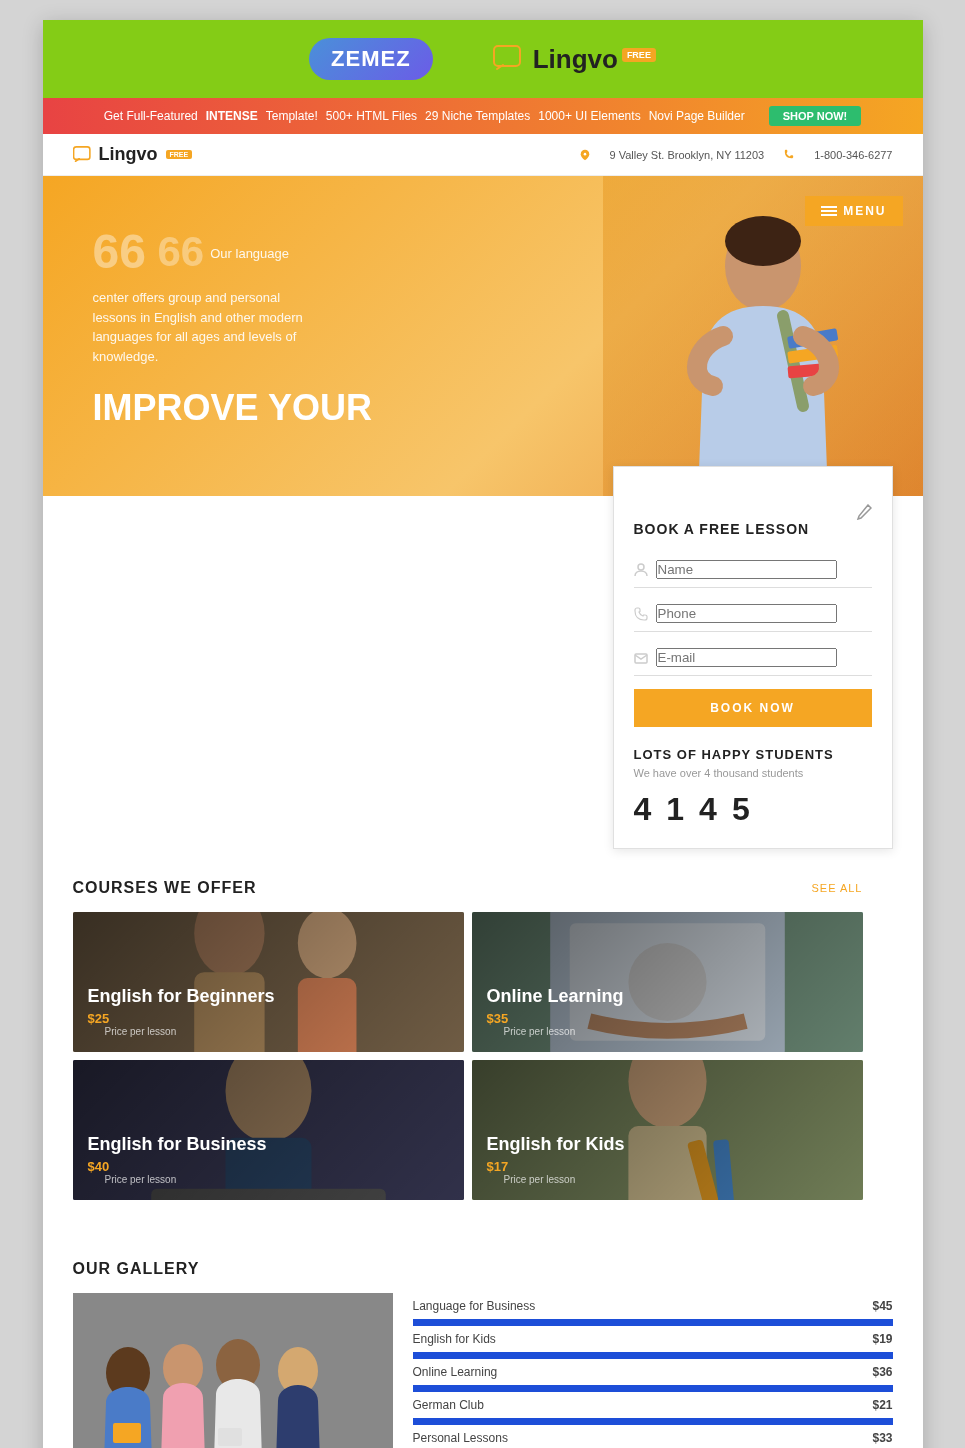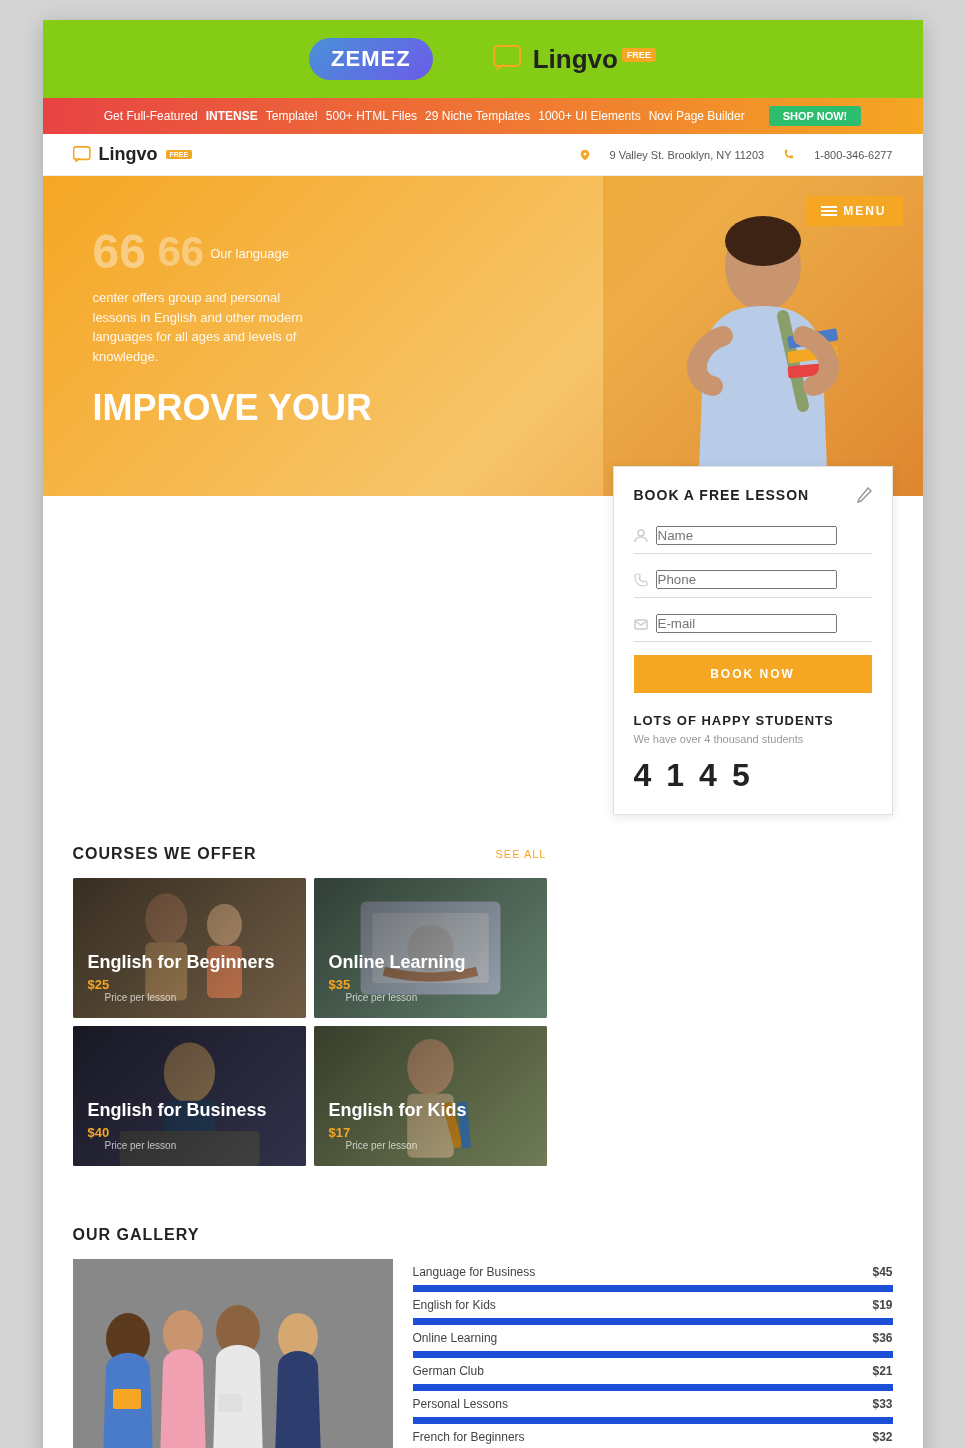--- a/index.html
+++ b/index.html
@@ -74,35 +74,35 @@
     }
     .menu-btn {
       position: absolute; right: 20px; top: 20px; z-index: 10;
       background: #f5a623; color: #fff; padding: 8px 16px;
       font-size: 12px; font-weight: 700; letter-spacing: 2px;
       display: flex; align-items: center; gap: 6px;
     }
 
     
     .content-grid {
-      display: flex; gap: 16px; padding: 0 30px 40px;
+      display: flex; gap: 0; padding: 0 30px 40px; flex-direction: column;
     }
     .left-col { flex: 1; padding-right: 30px; }
 
     
     .book-form {
       background: #fff; border: 1px solid #e0e0e0; padding: 20px;
       margin-top: -30px; position: relative; z-index: 5;
       box-shadow: 0 2px 10px rgba(0,0,0,0.1);
     }
     .book-form-header {
       display: flex; align-items: center; justify-content: space-between;
       margin-bottom: 15px;
     }
-    .book-form-title { font-size: 14px; font-weight: 700; color: #222; letter-spacing: 1px; }
+    .book-form-title { font-size: 14px; font-weight: 700; color: #222; letter-spacing: 1px; margin-top: 34px; }
     .book-now-btn {
       background: #f5a623; color: #fff; width: 100%; padding: 12px;
       font-size: 12px; font-weight: 700; letter-spacing: 2px; text-align: center;
       border: none; cursor: pointer; margin-top: 5px;
     }
     .happy-students { margin-top: 20px; }
     .happy-students-title { font-size: 13px; font-weight: 700; color: #222; letter-spacing: 1px; margin-bottom: 5px; }
     .happy-students-sub { font-size: 11px; color: #999; margin-bottom: 12px; }
     .student-count {
       display: flex; gap: 15px; font-size: 32px; font-weight: 700; color: #222;

